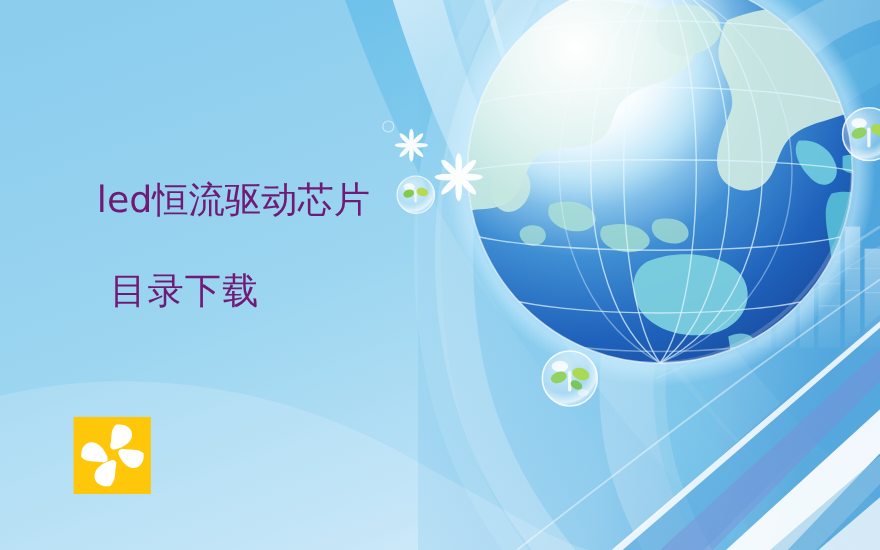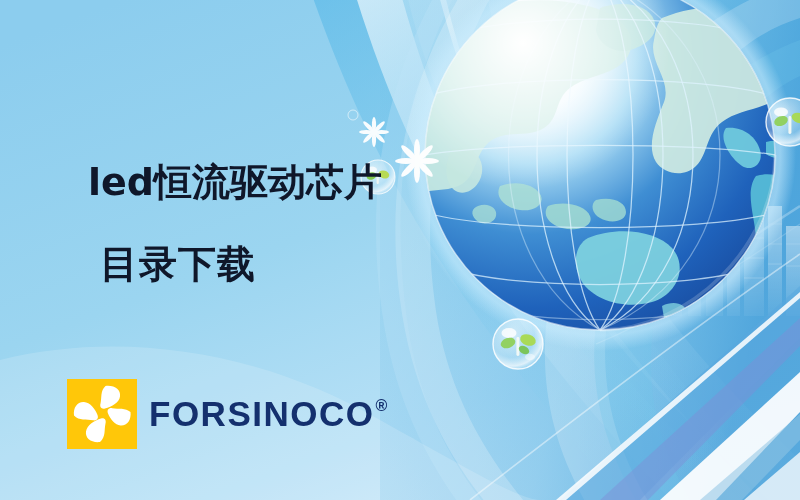--- a/index.html
+++ b/index.html
@@ -19,27 +19,27 @@
   
   .headline{
     position:absolute;
     left:88px;
     top:162px;
     width:420px;
     z-index:40;
     pointer-events:none;
   }
   .headline .line{
-    color:#0f172a;
+    color:#701a75;
     font-family:"DejaVu Sans","Liberation Sans",sans-serif;
-    font-size:38px;
+    font-size:33px;
     line-height:40px;
     letter-spacing:0px;
     white-space:nowrap;
-    font-weight:700;
+    font-weight:400;
   }
   .headline .line2{
     margin-top:42px;
     padding-left:12px;
     letter-spacing:1px;
   }
 
   
   .logo{
     position:absolute;
@@ -389,21 +389,17 @@
 
         <path d="M 33 63 C 24.5 64 18 59.5 19 52.5 C 20 46 27.5 41.5 34 39.5
                  C 37.5 38.5 39.5 41 38.5 44.5 C 37 51 39 57.5 33 63 Z"></path>
 
         <path d="M 7 36.5 C 6 28.5 10.5 22.5 17 23 C 23 23.5 28 29.5 30.5 36
                  C 31.9 39.5 29.7 41.9 26.2 41.3 C 19.5 40 12 42 7 36.5 Z"></path>
       </g>
     </svg>
 
     <div class="logo-text">
-      <div class="brand">
-        <span>FORSINOCO</span>
-          <span class="reg">®</span>
-      </div>
     </div>
 
   </div>
 
 </div>
 
 </body></html>

